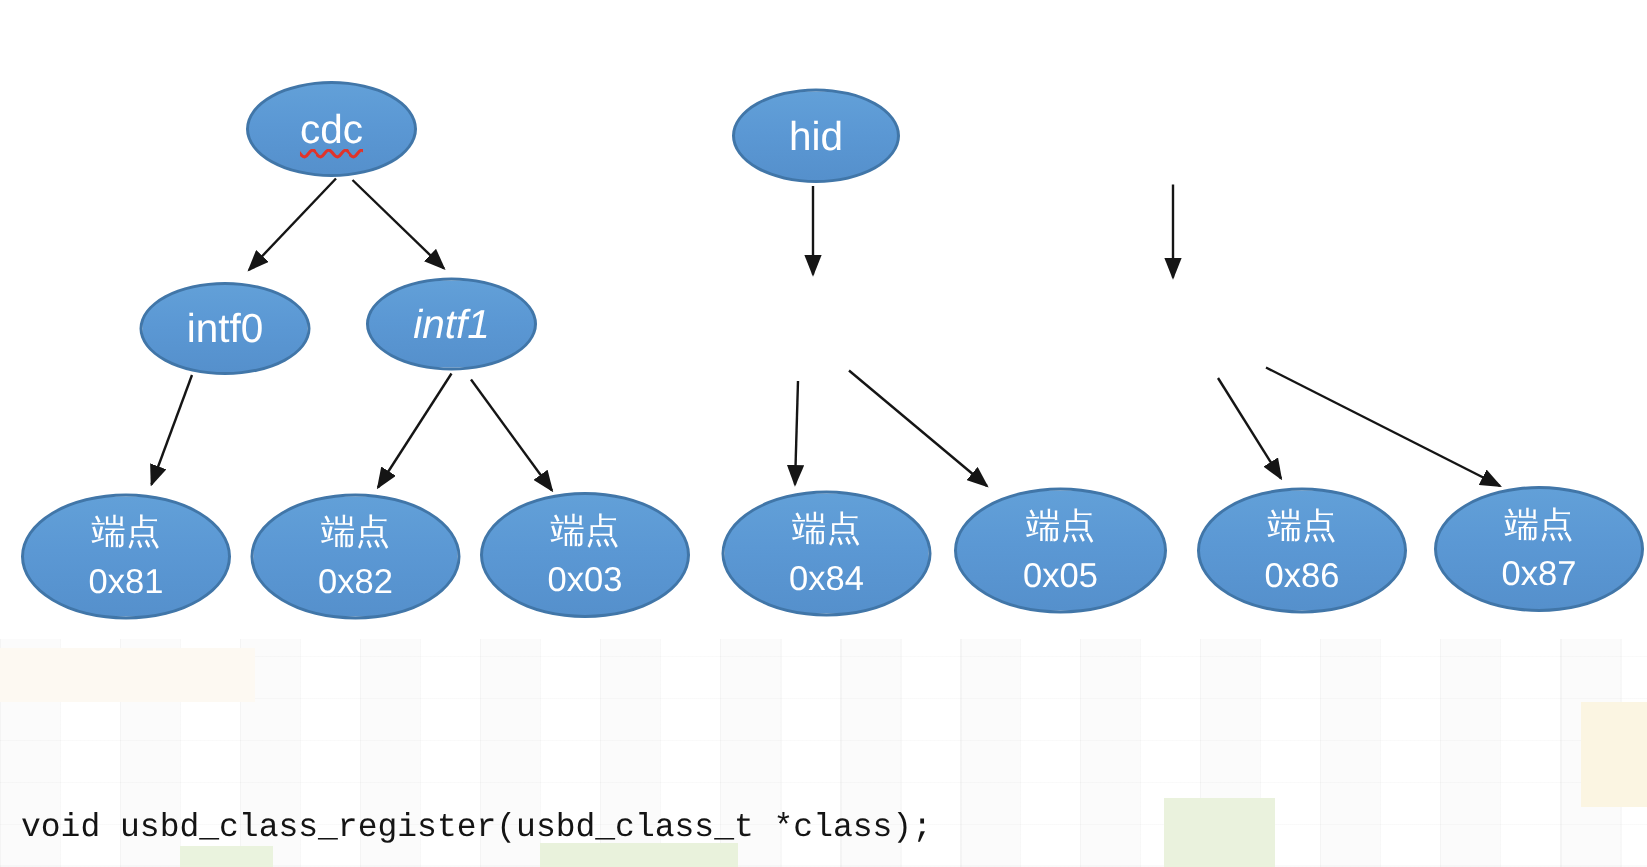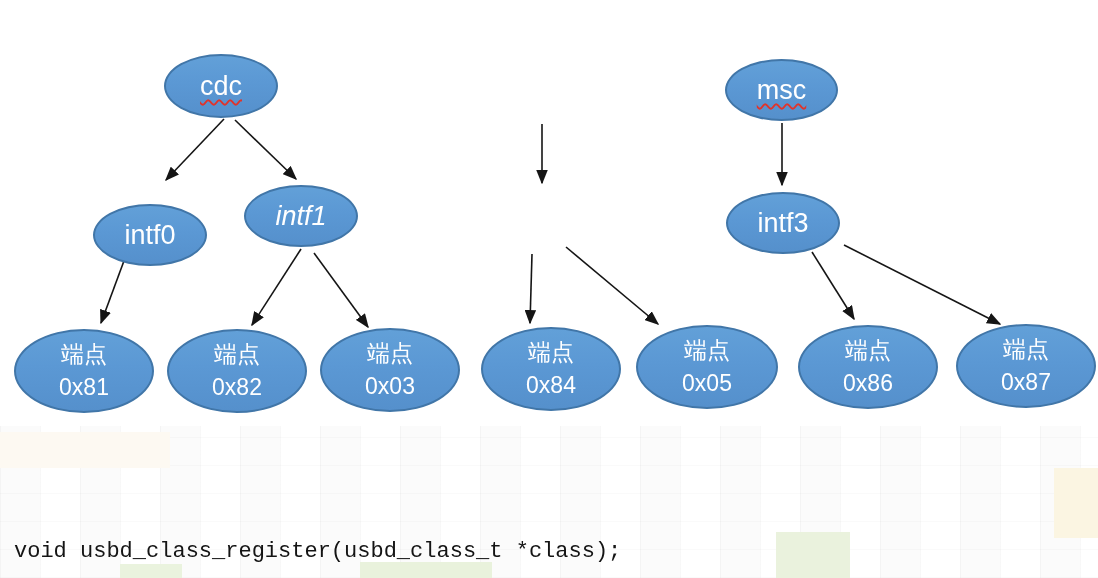--- a/index.html
+++ b/index.html
@@ -37,21 +37,21 @@
   .ep .nlabel{font-size:23px;line-height:33px;}
   .misspell{
     text-decoration:underline;text-decoration-style:wavy;
     text-decoration-color:#e0342b;text-decoration-thickness:1.5px;
     text-underline-offset:4px;
   }
   
   .n-cdc  {left:164px;top:54px; width:114px;height:64px;}
   .n-hid  {left:488px;top:59px; width:112px;height:63px;}
   .n-msc  {left:725px;top:59px; width:113px;height:62px;}
-  .n-intf0{left:93px; top:204px;width:114px;height:62px;}
+  .n-intf0{left:93px; top:188px;width:114px;height:62px;}
   .n-intf1{left:244px;top:185px;width:114px;height:62px;font-style:italic;}
   .n-intf2{left:480px;top:191px;width:114px;height:62px;}
   .n-intf3{left:726px;top:192px;width:114px;height:62px;}
   .n-ep81 {left:14px; top:329px;width:140px;height:84px;}
   .n-ep82 {left:167px;top:329px;width:140px;height:84px;}
   .n-ep03 {left:320px;top:328px;width:140px;height:84px;}
   .n-ep84 {left:481px;top:327px;width:140px;height:84px;}
   .n-ep05 {left:636px;top:325px;width:142px;height:84px;}
   .n-ep86 {left:798px;top:325px;width:140px;height:84px;}
   .n-ep87 {left:956px;top:324px;width:140px;height:84px;}
@@ -93,32 +93,29 @@
     <line x1="314" y1="253" x2="368" y2="327" marker-end="url(#ah)"></line>
     <line x1="532" y1="254" x2="530" y2="323" marker-end="url(#ah)"></line>
     <line x1="566" y1="247" x2="658" y2="324" marker-end="url(#ah)"></line>
     <line x1="812" y1="252" x2="854" y2="319" marker-end="url(#ah)"></line>
     <line x1="844" y1="245" x2="1000" y2="324" marker-end="url(#ah)"></line>
   </svg>
 
   <div class="node n-cdc">
     <span class="nlabel misspell">cdc</span>
   </div>
-  <div class="node n-msc">
-    <span class="nlabel misspell">msc</span>
+  <div class="node n-hid">
+    <span class="nlabel">hid</span>
   </div>
 
   <div class="node n-intf0">
     <span class="nlabel">intf0</span>
   </div>
   <div class="node n-intf1">
     <span class="nlabel">intf1</span>
-  </div>
-  <div class="node n-intf3">
-    <span class="nlabel">intf3</span>
   </div>
 
   <div class="node ep n-ep81">
     <span class="nlabel">端点</span>
     <span class="nlabel">0x81</span>
   </div>
   <div class="node ep n-ep82">
     <span class="nlabel">端点</span>
     <span class="nlabel">0x82</span>
   </div>

